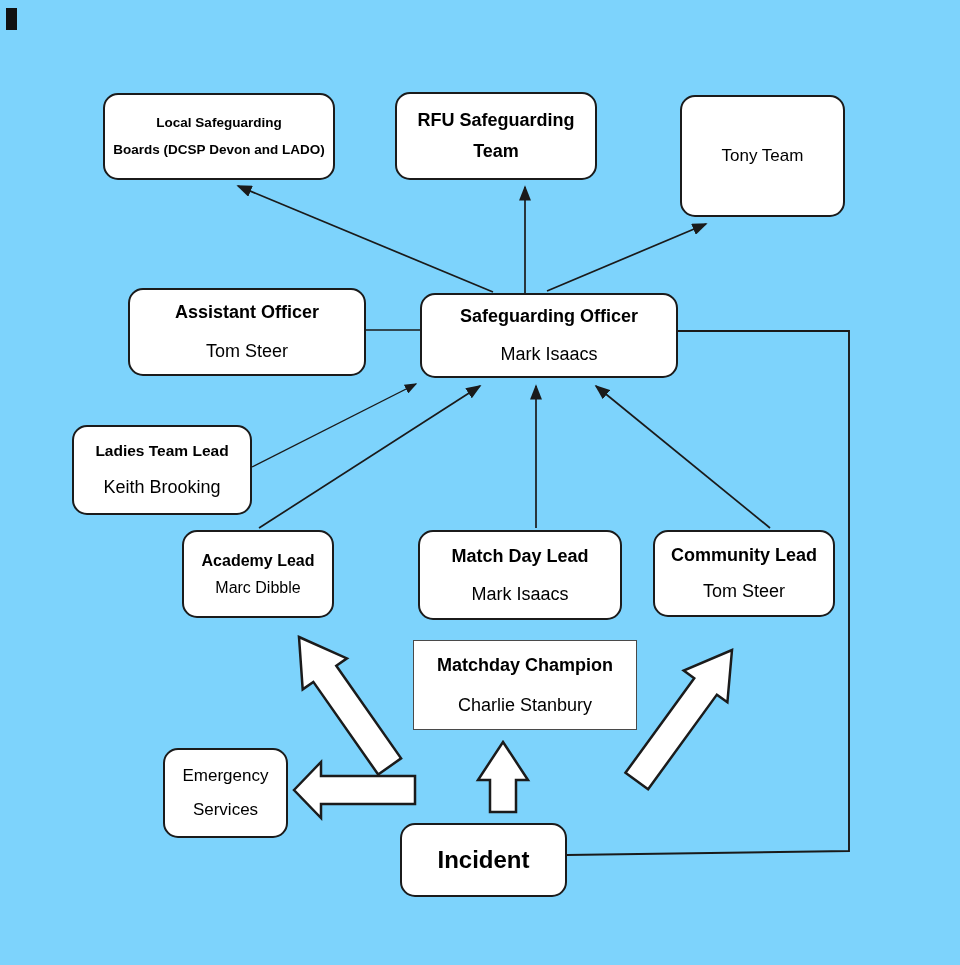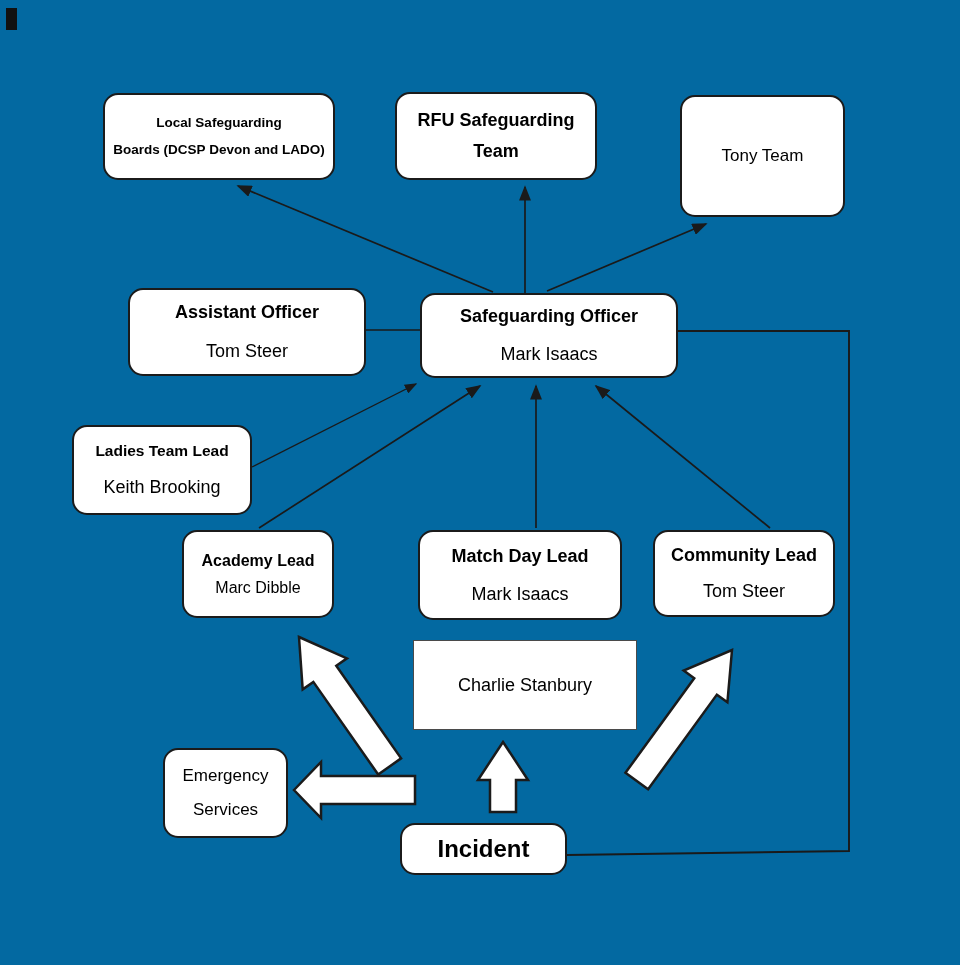--- a/index.html
+++ b/index.html
@@ -1,17 +1,17 @@
 <!DOCTYPE html>
 <html><head>
 <meta charset="utf-8">
 <style>
   html,body{margin:0;padding:0;background:#ffffff;}
   .canvas{
-    position:relative;width:960px;height:965px;background:#0369a1;
+    position:relative;width:960px;height:965px;background:#7dd3fc;
     font-family:"Liberation Sans",sans-serif;color:#000;overflow:hidden;
   }
   .connector-layer{position:absolute;left:0;top:0;width:960px;height:965px;}
   .node{
     position:absolute;background:#fff;border:2.5px solid #1b1b1b;border-radius:15px;
     display:flex;flex-direction:column;align-items:center;justify-content:center;
     text-align:center;box-sizing:border-box;line-height:1.7;
   }
   .node .title{font-weight:700;}
   .node .name{font-weight:400;}
@@ -85,25 +85,26 @@
     <span class="title">Match Day Lead</span>
     <span class="name">Mark Isaacs</span>
   </div>
 
   <div class="node" style="left:653px;top:530px;width:182px;height:87px;font-size:18px;gap:5px;">
     <span class="title">Community Lead</span>
     <span class="name">Tom Steer</span>
   </div>
 
   <div class="node sharp" style="left:413px;top:640px;width:224px;height:90px;font-size:18px;gap:9px;">
+    <span class="title">Matchday Champion</span>
     <span class="name">Charlie Stanbury</span>
   </div>
 
   <div class="node" style="left:163px;top:748px;width:125px;height:90px;font-size:17px;gap:13px;line-height:1.2;">
     <span class="name">Emergency</span>
     <span class="name">Services</span>
   </div>
 
-  <div class="node" style="left:400px;top:823px;width:167px;height:52px;font-size:24px;">
+  <div class="node" style="left:400px;top:823px;width:167px;height:74px;font-size:24px;">
     <span class="title">Incident</span>
   </div>
 
 </div>
 
 </body></html>

